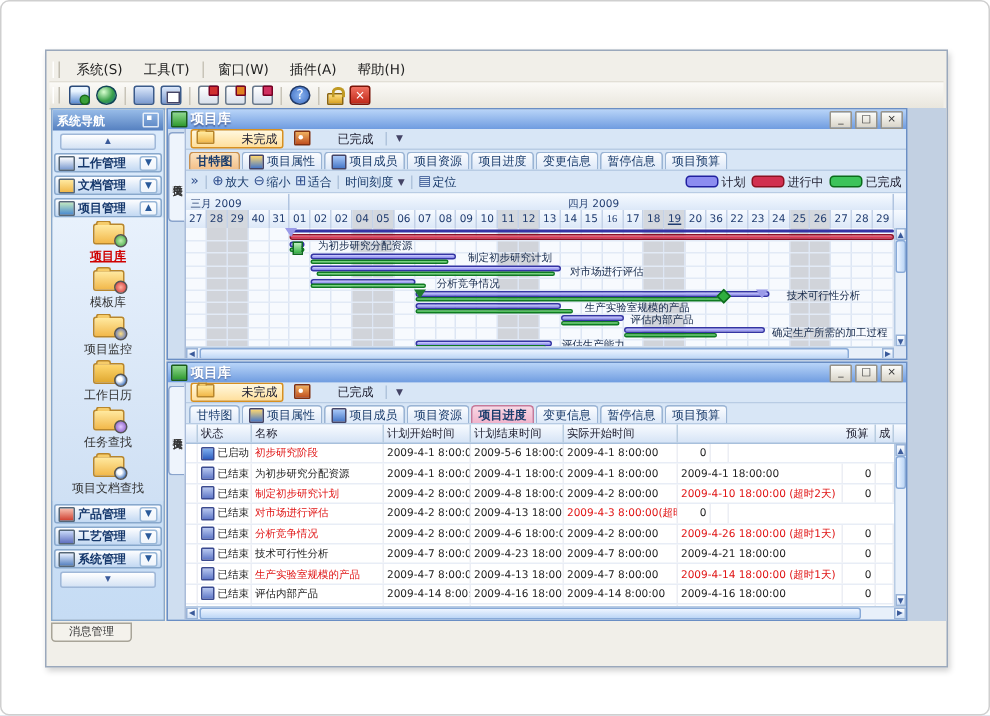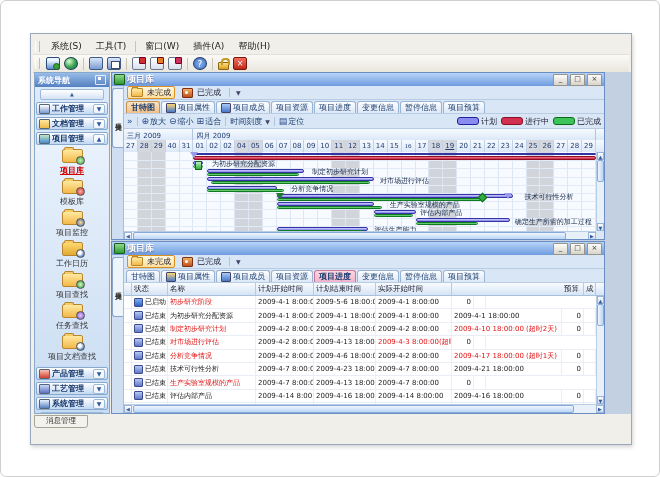--- a/index.html
+++ b/index.html
@@ -65,21 +65,21 @@
   .cwin{position:absolute;left:0;width:494px;background:#d8e6f6;border:1px solid #6a8ec4;box-sizing:border-box;overflow:hidden}
   .tbar{height:13px;display:flex;align-items:center;padding:0 2px;gap:2px;background:linear-gradient(#b8d4f8,#6f9ce0)}
   .wicon{width:9px;height:9px;background:linear-gradient(#8fd98f,#2f9a2f);border:1px solid #1a5c1a;border-radius:1px}
   .wt{flex:1;font-size:9px;font-weight:bold;color:#fff;text-shadow:0 1px 1px rgba(0,0,50,.4);white-space:nowrap;overflow:hidden}
   .wbtn{width:13px;height:10px;font-size:7px;line-height:9px;text-align:center;color:#333;background:linear-gradient(#fdfdfa,#d8d4c8);border:1px solid #98948a;border-radius:1px}
   .wbody{display:flex;height:calc(100% - 13px)}
   .vstrip{width:11px;position:relative;border-right:1px solid #aabcd8;background:#cfdef0;flex:0 0 auto}
   .vtab{position:absolute;top:2px;left:0;width:10px;height:58px;border:1px solid #8aa4cc;border-right:none;border-radius:3px 0 0 3px;background:#eef4fc;font-size:7px;color:#333;writing-mode:vertical-rl;text-orientation:upright;display:flex;align-items:center;justify-content:center;letter-spacing:0}
   .wmain{flex:1;display:flex;flex-direction:column;overflow:hidden}
   .frow{height:13px;display:flex;align-items:center;gap:3px;padding:0 3px;background:#d8e6f6;border-bottom:1px solid #b8cce4;flex:0 0 auto}
-  .fbtn{display:inline-flex;align-items:center;gap:4px;font-size:8px;color:#223;padding:0 3px;height:11px;border:1px solid transparent;border-radius:2px;white-space:nowrap}
+  .fbtn{display:inline-flex;align-items:flex-start;gap:18px;font-size:8px;color:#223;padding:0 3px;height:11px;border:1px solid transparent;border-radius:2px;white-space:nowrap}
   .fsel{border-color:#d89020;background:linear-gradient(#fff8e0,#ffdf9c)}
   .fic0{width:10px;height:7px;background:linear-gradient(#ffe9a0,#f2b84a);border:1px solid #b8862c;border-radius:1px;position:relative}
   .fic0::before{content:'';position:absolute;top:-2px;left:0;width:4px;height:1px;background:#f6cc6a;border:1px solid #b8862c;border-bottom:none}
   .fic1{width:9px;height:8px;background:linear-gradient(#f0b060,#c05020);border:1px solid #803010;border-radius:1px;position:relative}
   .fic1::after{content:'';position:absolute;left:2px;top:2px;width:3px;height:3px;border-radius:50%;background:#fff}
   .fdrop{font-size:6px;color:#446;margin-left:2px}
   .tabsrow{height:13px;display:flex;align-items:flex-end;gap:1px;padding:0 2px;background:#d8e6f6;border-bottom:1px solid #b8cce4;flex:0 0 auto}
   .tab{display:inline-flex;align-items:center;gap:2px;height:12px;padding:0 4px;font-size:8px;color:#1a3c6c;background:linear-gradient(#fcfdff,#dce8f8);border:1px solid #9ab4d4;border-bottom:none;border-radius:3px 3px 0 0;white-space:nowrap;box-sizing:border-box}
   .act-o{background:linear-gradient(#fbe3c0,#f3bf88);border-color:#c89050;font-weight:bold}
   .act-p{background:linear-gradient(#fad8e4,#f0b4cc);border-color:#c87898;font-weight:bold}
@@ -215,24 +215,20 @@
           </div>
           <div class="sit">
             <span class="sfold f2"></span>
             <div class="sil">项目监控</div>
           </div>
           <div class="sit">
             <span class="sfold f3"></span>
             <div class="sil">工作日历</div>
           </div>
           <div class="sit">
-            <span class="sfold f4"></span>
-            <div class="sil">项目查找</div>
-          </div>
-          <div class="sit">
             <span class="sfold f5"></span>
             <div class="sil">任务查找</div>
           </div>
           <div class="sit">
             <span class="sfold f6"></span>
             <div class="sil">项目文档查找</div>
           </div>
         </div>
         <div class="sgh">
           <span class="sgi gi3"></span>
@@ -345,21 +341,21 @@
                 </span>
                 <span class="litem l2">
                   <span class="lsw" style="background: rgb(60, 195, 90);"></span>
                   <span>已完成</span>
                 </span>
               </span>
             </div>
           <div id="chart">
             <div class="mrow" id="months">
                 <div class="mcell" style="left: 0px; width: 69.4118px;">三月 2009</div>
-                <div class="mcell" style="left: 69.4118px; width: 402.588px;">四月 2009</div>
+                <div class="mcell" style="left: 69.4118px; width: 402.588px; text-align: center;">四月 2009</div>
               </div>
             <div class="drow" id="days">
                 <div class="dcell" style="left: 0px; width: 13.8824px;">27</div>
                 <div class="dcell wk" style="left: 13.8824px; width: 13.8824px;">28</div>
                 <div class="dcell wk" style="left: 27.7647px; width: 13.8824px;">29</div>
                 <div class="dcell" style="left: 41.6471px; width: 13.8824px;">40</div>
                 <div class="dcell" style="left: 55.5294px; width: 13.8824px;">31</div>
                 <div class="dcell" style="left: 69.4118px; width: 13.8824px;">01</div>
                 <div class="dcell" style="left: 83.2941px; width: 13.8824px;">02</div>
                 <div class="dcell" style="left: 97.1765px; width: 13.8824px;">02</div>
@@ -373,21 +369,21 @@
                 <div class="dcell wk" style="left: 208.235px; width: 13.8824px;">11</div>
                 <div class="dcell wk" style="left: 222.118px; width: 13.8824px;">12</div>
                 <div class="dcell" style="left: 236px; width: 13.8824px;">13</div>
                 <div class="dcell" style="left: 249.882px; width: 13.8824px;">14</div>
                 <div class="dcell" style="left: 263.765px; width: 13.8824px;">15</div>
                 <div class="dcell" style="left: 277.647px; width: 13.8824px; font-family: Liberation Serif, serif;">16</div>
                 <div class="dcell" style="left: 291.529px; width: 13.8824px;">17</div>
                 <div class="dcell wk" style="left: 305.412px; width: 13.8824px;">18</div>
                 <div class="dcell wk" style="left: 319.294px; width: 13.8824px; text-decoration: underline;">19</div>
                 <div class="dcell" style="left: 333.176px; width: 13.8824px;">20</div>
-                <div class="dcell" style="left: 347.059px; width: 13.8824px;">21</div>
+                <div class="dcell" style="left: 347.059px; width: 13.8824px;">36</div>
                 <div class="dcell" style="left: 360.941px; width: 13.8824px;">22</div>
                 <div class="dcell" style="left: 374.824px; width: 13.8824px;">23</div>
                 <div class="dcell" style="left: 388.706px; width: 13.8824px;">24</div>
                 <div class="dcell wk" style="left: 402.588px; width: 13.8824px;">25</div>
                 <div class="dcell wk" style="left: 416.471px; width: 13.8824px;">26</div>
                 <div class="dcell" style="left: 430.353px; width: 13.8824px;">27</div>
                 <div class="dcell" style="left: 444.235px; width: 13.8824px;">28</div>
                 <div class="dcell" style="left: 458.118px; width: 13.8824px;">29</div>
               </div>
             <div id="gbody">
@@ -608,21 +604,21 @@
                 <div class="trow">
                   <div class="tc" style="width: 8px;"></div>
                   <div class="tc" style="width: 36px;">
                     <span class="ric"></span>
                     <span>已结束</span>
                   </div>
                   <div class="tc red" style="width: 88px;">分析竞争情况</div>
                   <div class="tc" style="width: 58px;">2009-4-2 8:00:00</div>
                   <div class="tc" style="width: 62px;">2009-4-6 18:00:00</div>
                   <div class="tc" style="width: 76px;">2009-4-2 8:00:00</div>
-                  <div class="tc red" style="width: 110px;">2009-4-17 18:00:00 (超时1天)</div>
+                  <div class="tc red" style="width: 110px;">2009-4-26 18:00:00 (超时1天)</div>
                   <div class="tc" style="width: 22px; justify-content: flex-end;">0</div>
                   <div class="tc" style="width: 12px;"></div>
                 </div>
                 <div class="trow">
                   <div class="tc" style="width: 8px;"></div>
                   <div class="tc" style="width: 36px;">
                     <span class="ric"></span>
                     <span>已结束</span>
                   </div>
                   <div class="tc" style="width: 88px;">技术可行性分析</div>
@@ -636,20 +632,21 @@
                 <div class="trow">
                   <div class="tc" style="width: 8px;"></div>
                   <div class="tc" style="width: 36px;">
                     <span class="ric"></span>
                     <span>已结束</span>
                   </div>
                   <div class="tc red" style="width: 88px;">生产实验室规模的产品</div>
                   <div class="tc" style="width: 58px;">2009-4-7 8:00:00</div>
                   <div class="tc" style="width: 62px;">2009-4-13 18:00:00</div>
                   <div class="tc" style="width: 76px;">2009-4-7 8:00:00</div>
+                  <div class="tc red" style="width: 110px;">2009-4-14 18:00:00 (超时1天)</div>
                   <div class="tc" style="width: 22px; justify-content: flex-end;">0</div>
                   <div class="tc" style="width: 12px;"></div>
                 </div>
                 <div class="trow">
                   <div class="tc" style="width: 8px;"></div>
                   <div class="tc" style="width: 36px;">
                     <span class="ric"></span>
                     <span>已结束</span>
                   </div>
                   <div class="tc" style="width: 88px;">评估内部产品</div>

